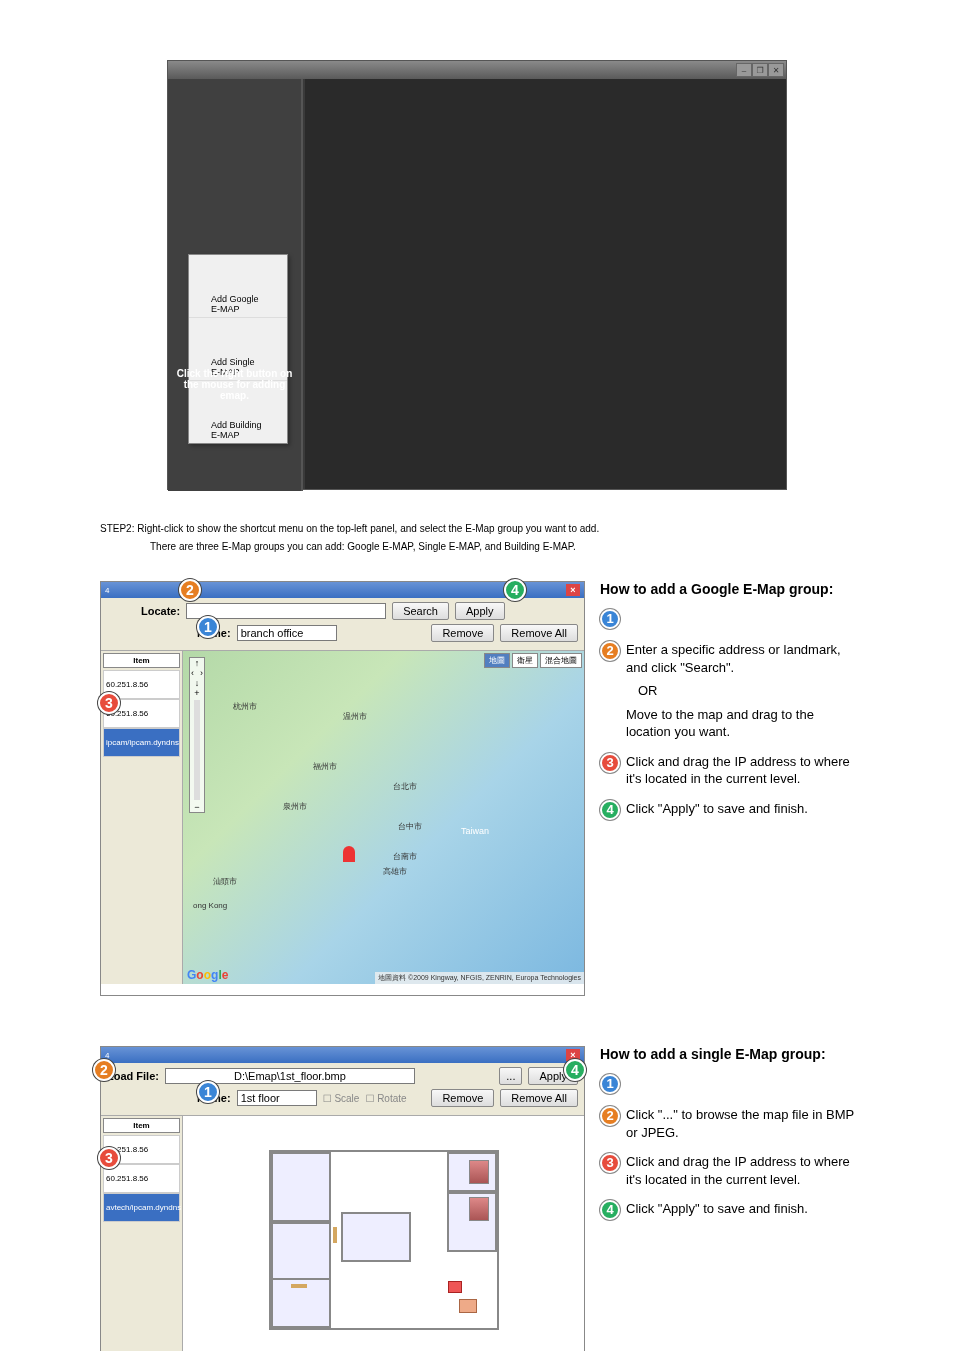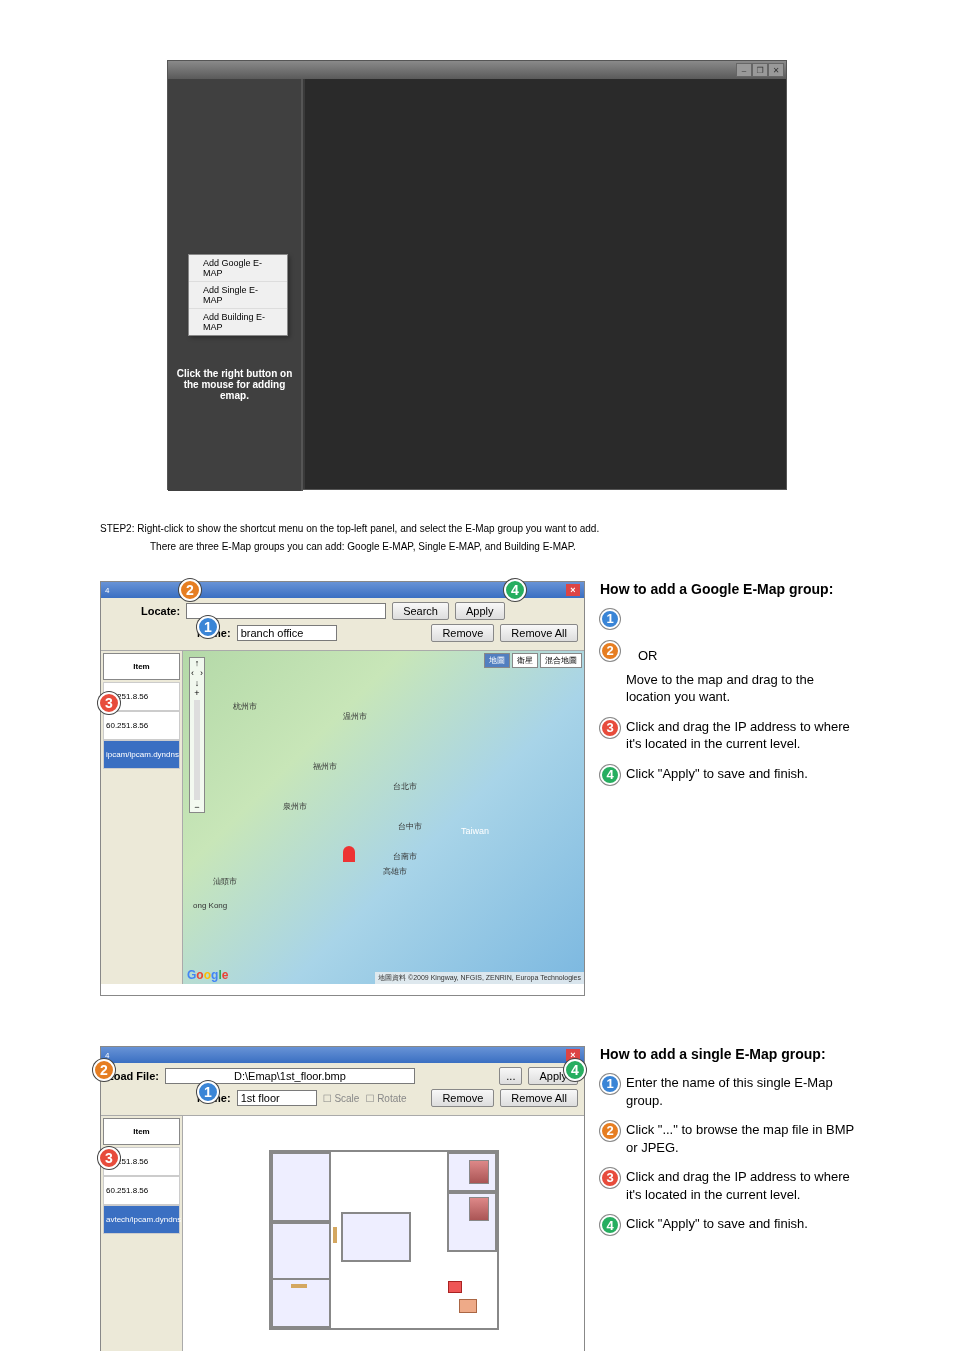--- a/index.html
+++ b/index.html
@@ -60,21 +60,21 @@
     }
     .context-menu {
       position: absolute;
       top: 175px; left: 20px;
       background: #f0f0f0;
       border: 1px solid #888;
       font-size: 9px;
       width: 100px;
       box-shadow: 2px 2px 4px rgba(0,0,0,.3);
     }
-    .context-item { padding: 3px 14px; border-bottom: 1px solid #ddd; cursor: pointer; }
+    .context-item { padding: 3px 22px; border-bottom: 1px solid #ddd; cursor: pointer; margin-top: 36px; }
     .context-item:last-child { border-bottom: none; }
     .hint-text {
       position: absolute;
       bottom: 90px; left: 5px; right: 5px;
       color: #fff;
       font-size: 10px;
       text-align: center;
       font-weight: bold;
     }
     
@@ -135,21 +135,21 @@
     .body2 { display: flex; height: calc(100% - 80px); }
     .side2 {
       width: 82px;
       background: #ece9d8;
       border-right: 1px solid #aaa;
       font-size: 8px;
     }
     .item-hdr {
       background: #fff;
       border: 1px solid #888;
-      padding: 8px;
+      padding: 2px;
       text-align: center;
       font-weight: bold;
       margin: 2px;
     }
     .item-row {
       background: #fff;
       border: 1px solid #ccc;
       padding: 9px 2px;
       margin: 0 2px;
       font-size: 8px;
@@ -409,20 +409,21 @@
     </div>
   </div>
   <div class="instructions">
     <div class="inst-title">How to add a Google E-Map group:</div>
     <div class="inst-row">
       <div class="num-badge nb1">1</div>
     </div>
     <div class="inst-row">
       <div class="num-badge nb2">2</div>
       <div>
+        <span>Enter a specific address or landmark, and click "Search".</span>
         <div class="or-text" style="margin-left:12px">OR</div>
         <div>Move to the map and drag to the location you want.</div>
       </div>
     </div>
     <div class="inst-row">
       <div class="num-badge nb3">3</div>
       <div>Click and drag the IP address to where it's located in the current level.</div>
     </div>
     <div class="inst-row">
       <div class="num-badge nb4">4</div>
@@ -481,21 +482,20 @@
           <div class="fp-cam" style="right:35px;bottom:35px"></div>
           <div style="position:absolute;right:20px;bottom:15px;width:18px;height:14px;background:#ea8;border:1px solid #a64"></div>
         </div>
       </div>
     </div>
   </div>
   <div class="instructions">
     <div class="inst-title">How to add a single E-Map group:</div>
     <div class="inst-row">
       <div class="num-badge nb1">1</div>
-      <div>Enter the name of this single E-Map group.</div>
     </div>
     <div class="inst-row">
       <div class="num-badge nb2">2</div>
       <div>Click "..." to browse the map file in BMP or JPEG.</div>
     </div>
     <div class="inst-row">
       <div class="num-badge nb3">3</div>
       <div>Click and drag the IP address to where it's located in the current level.</div>
     </div>
     <div class="inst-row">

